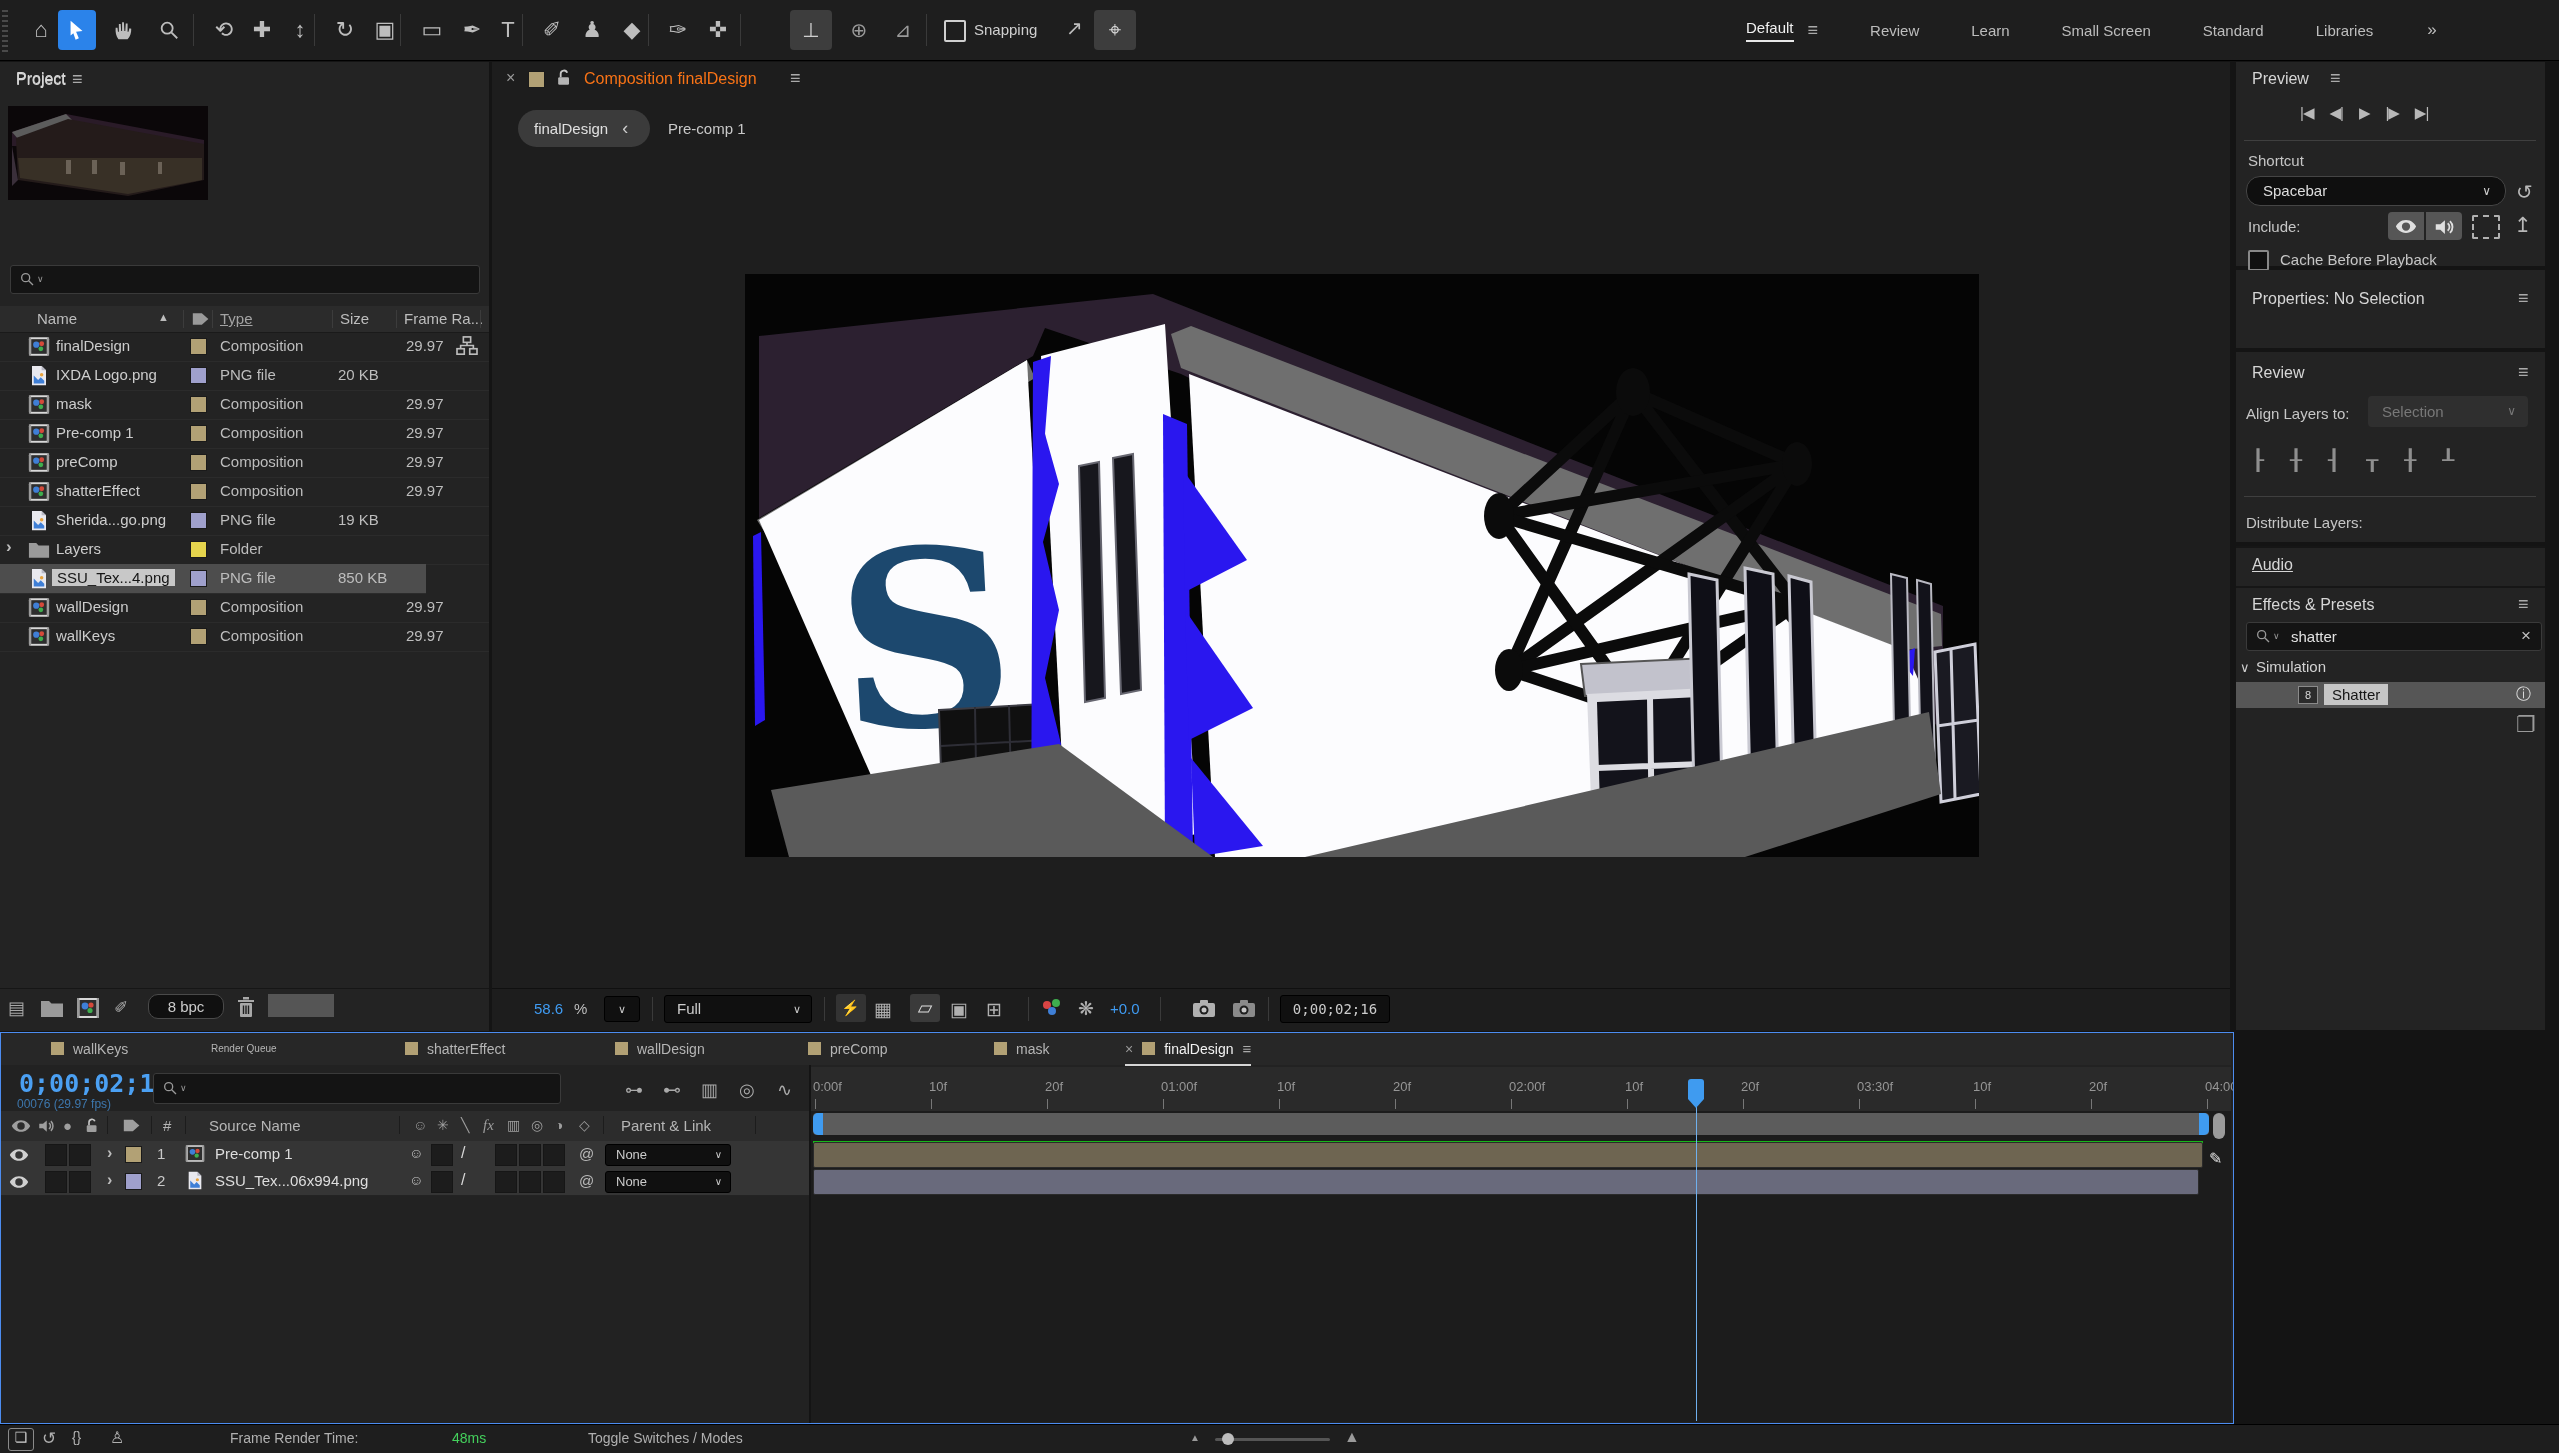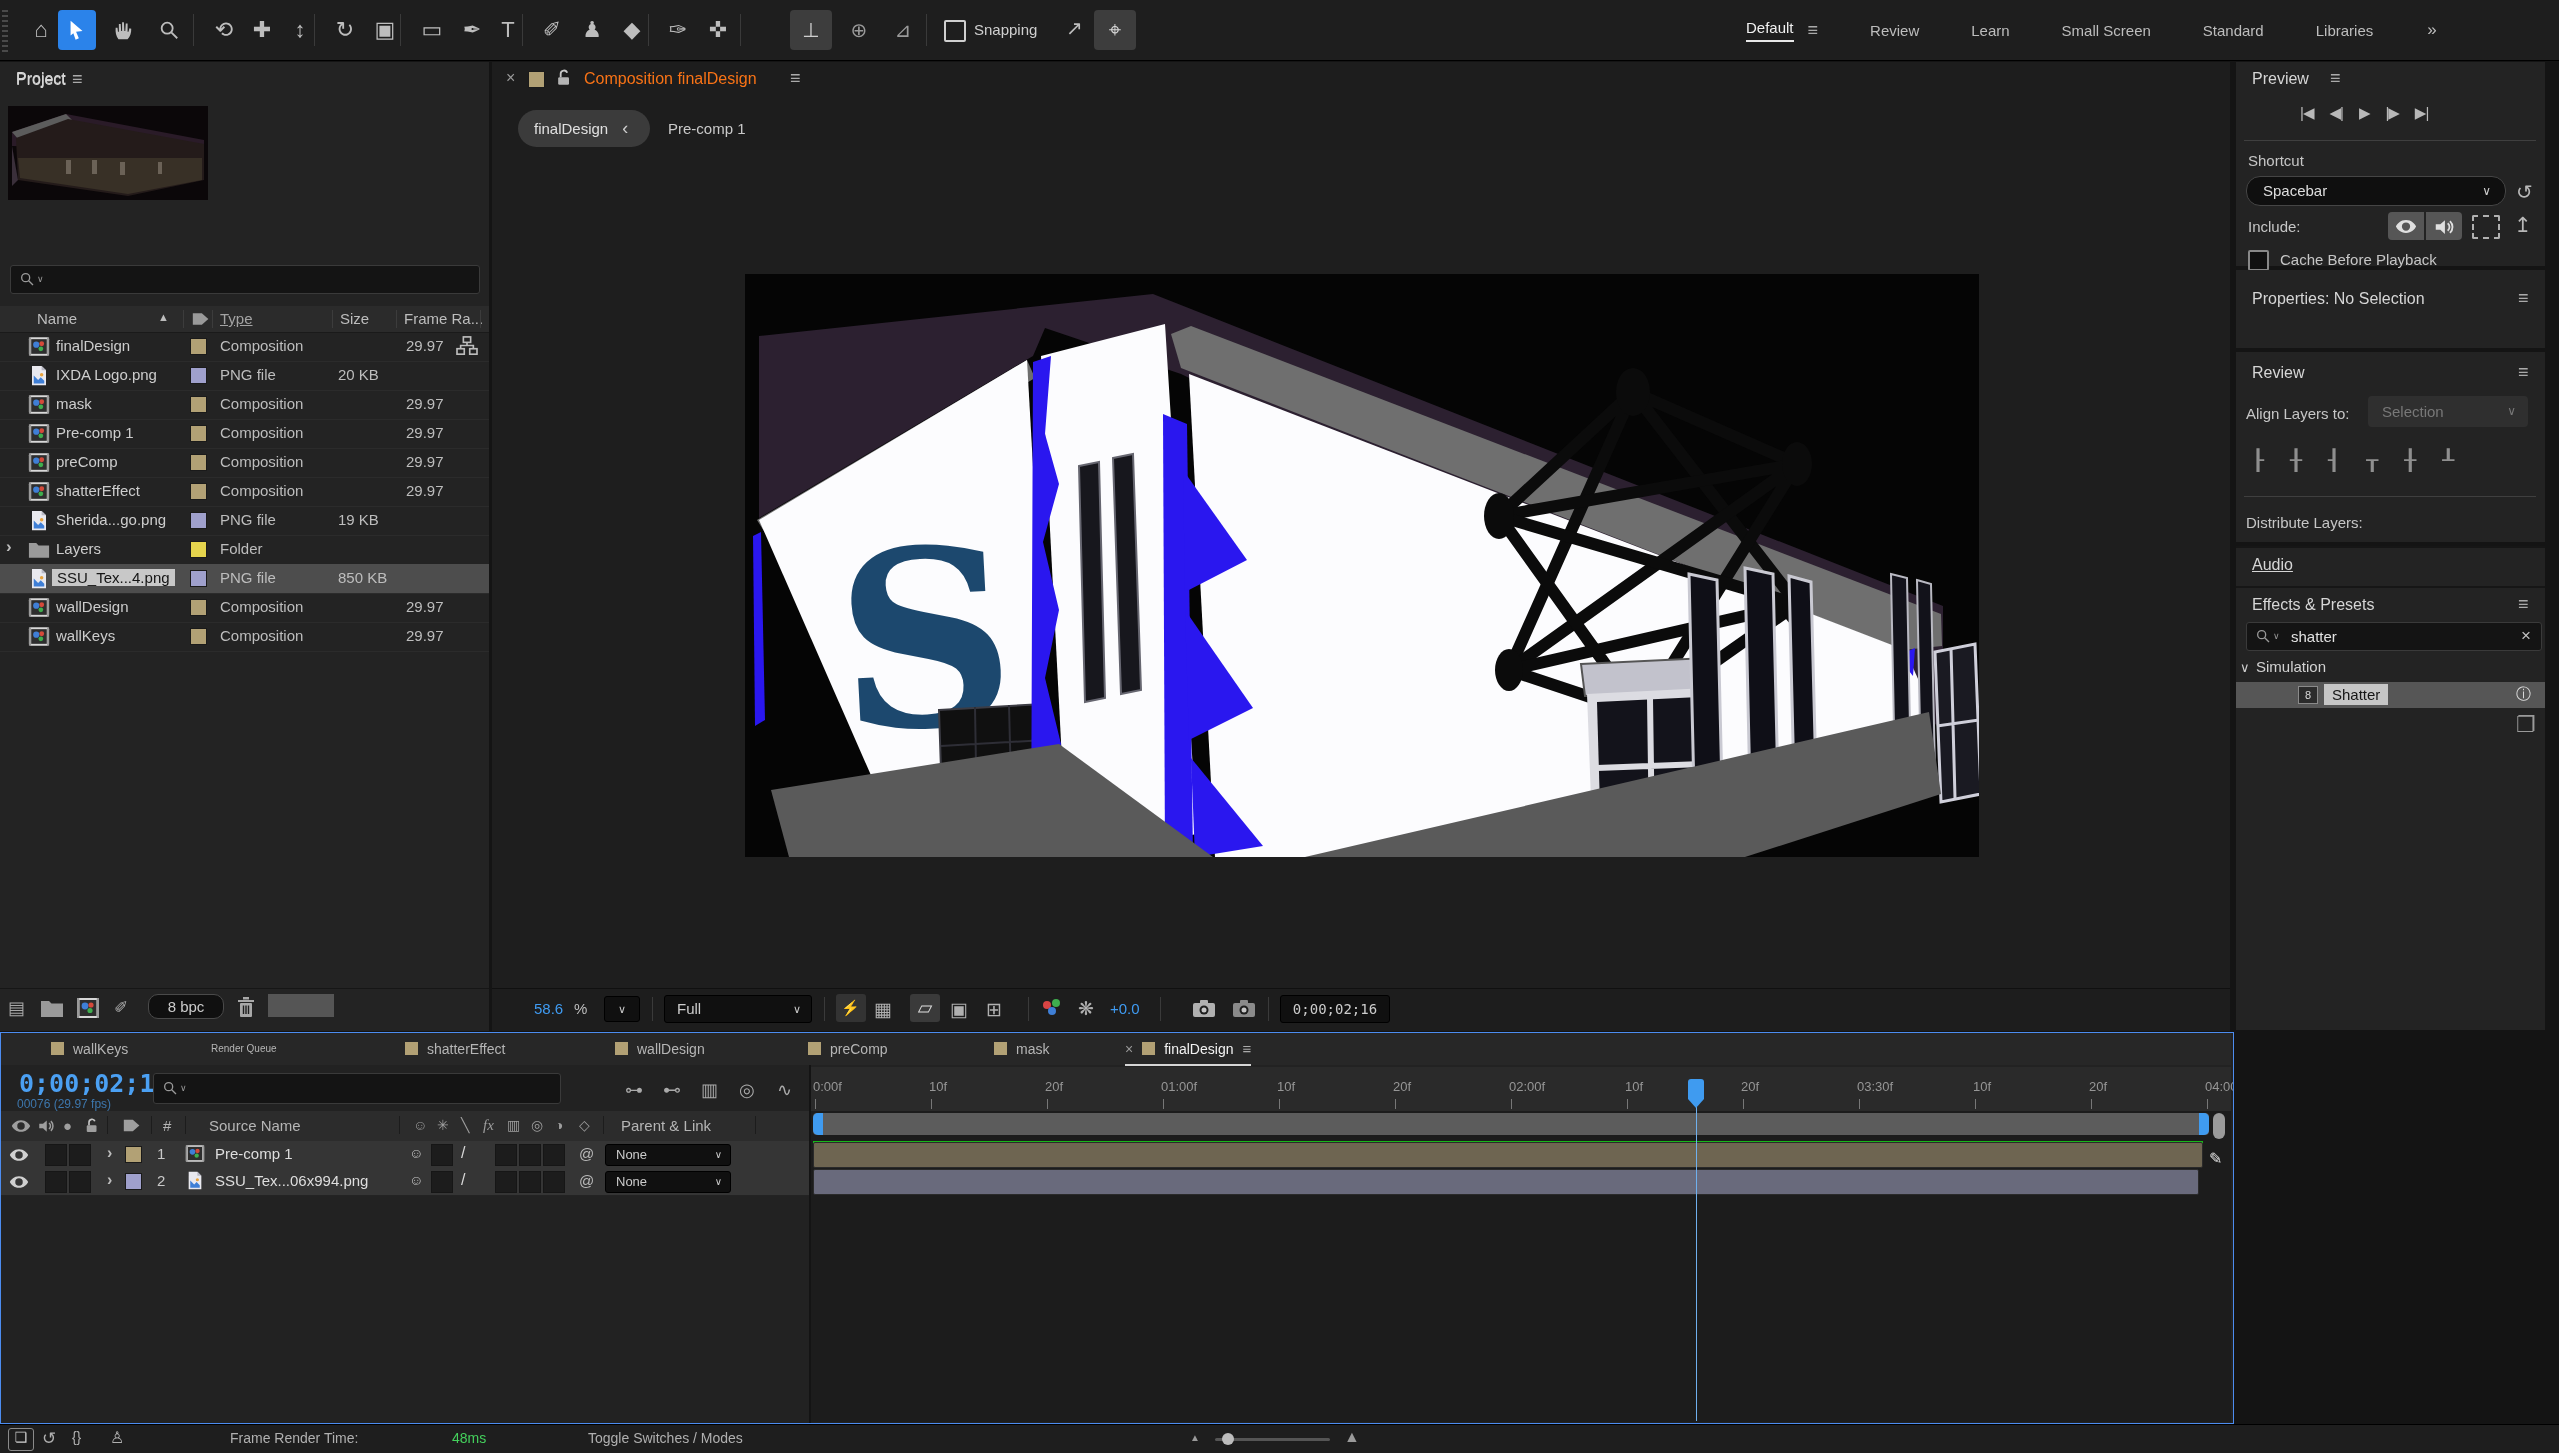--- a/index.html
+++ b/index.html
@@ -273,21 +273,21 @@
       </div>
       <div style="position: absolute; left: 0px; top: 535px; width: 489px; height: 29px; border-bottom: 1px solid rgb(43, 43, 43);">
         <span style="position:absolute;left:6px;top:2px;color:#bdbdbd;font-size:17px;font-weight:bold;">›</span>
         <svg class="us" style="left:28px;top:4px;" width="22" height="21">
           <use href="#sy-folder"></use>
         </svg>
         <span style="position:absolute;left:56px;top:5px;color:#cdcdcd;">Layers</span>
         <span class="chip chip-yel" style="left:190px;top:6px;"></span>
         <span style="position:absolute;left:220px;top:5px;color:#bdbdbd;">Folder</span>
       </div>
-      <div style="position: absolute; left: 0px; top: 564px; width: 489px; height: 29px; border-bottom: 1px solid rgb(43, 43, 43); background: rgb(77, 77, 77);">
+      <div style="position: absolute; left: 0px; top: 564px; width: 426px; height: 29px; border-bottom: 1px solid rgb(43, 43, 43); background: rgb(77, 77, 77);">
         <svg class="us" style="left:28px;top:4px;" width="22" height="21">
           <use href="#sy-png"></use>
         </svg>
         <span style="position:absolute;left:56px;top:5px;background:#c8c8c8;color:#151515;padding:0 5px;left:52px;">SSU_Tex...4.png</span>
         <span class="chip chip-lav" style="left:190px;top:6px;"></span>
         <span style="position:absolute;left:220px;top:5px;color:#bdbdbd;">PNG file</span>
         <span style="position:absolute;left:338px;top:5px;color:#bdbdbd;">850 KB</span>
       </div>
       <div style="position: absolute; left: 0px; top: 593px; width: 489px; height: 29px; border-bottom: 1px solid rgb(43, 43, 43);">
         <svg class="us" style="left:28px;top:4px;" width="22" height="21">

